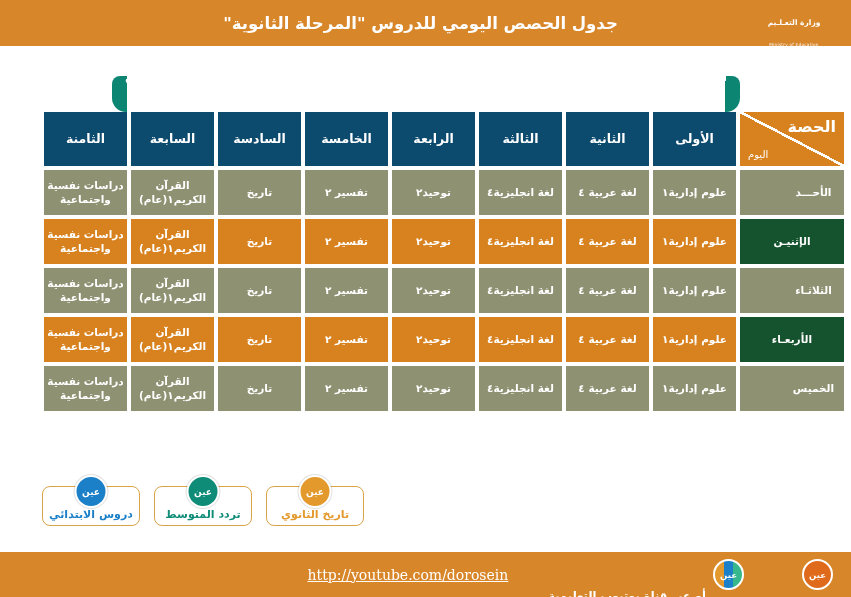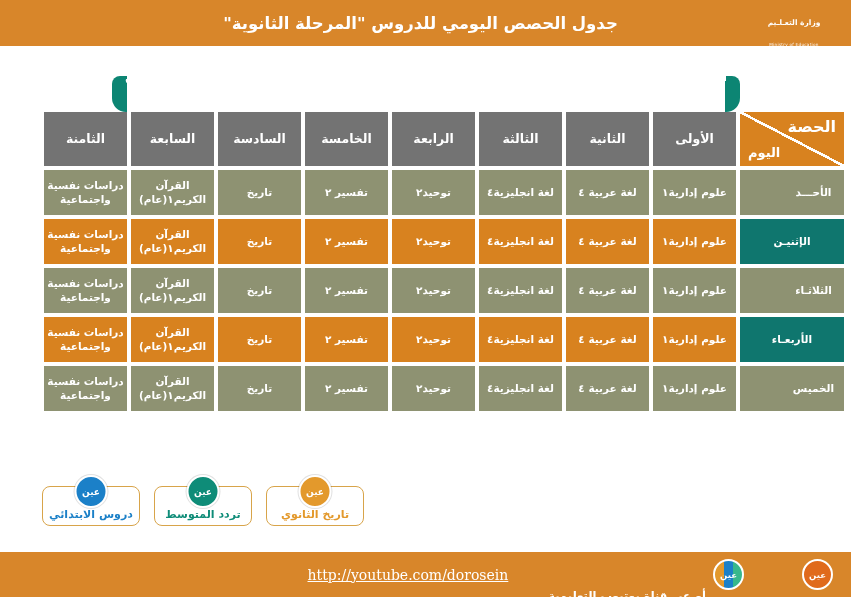--- a/index.html
+++ b/index.html
@@ -125,40 +125,40 @@
     padding: 0;
     text-align: center;
     vertical-align: middle;
     color: #ffffff;
     font-size: 10.5px;
     font-weight: bold;
     line-height: 1.25;
   }
   .schedule thead th {
     height: 54px;
-    background: #737373;
+    background: #0c4a6e;
     font-size: 12.5px;
   }
   .schedule tbody td {
     height: 45px;
   }
   .row-olive td { background: #8E9272; }
   .row-orange td { background: #D8821F; }
 
   
   col.col-day { width: 104px; }
   col.col-p   { width: 83px; }
 
   .day-cell {
     font-size: 15px;
     font-weight: bold;
     letter-spacing: 1px;
   }
   .row-olive .day-cell { background: #8E9272; padding-left: 43px; }
-  .row-orange .day-cell { background: #0f766e; margin-top: 28px; }
+  .row-orange .day-cell { background: #14532d; margin-top: 28px; }
 
   
   .corner {
     position: relative;
     background: #D8821F !important;
     overflow: hidden;
   }
   .corner .diag {
     position: absolute;
     left: 0; top: 0;
@@ -173,22 +173,22 @@
     position: absolute;
     top: 5px;
     right: 8px;
     font-size: 16px;
     font-weight: bold;
   }
   .corner .lbl-yawm {
     position: absolute;
     bottom: 5px;
     left: 8px;
-    font-size: 13px;
-    font-weight: bold;
+    font-size: 10px;
+    font-weight: normal;
   }
 
   
   .badges {
     position: absolute;
     left: 42px;
     top: 486px;
     display: flex;
     flex-direction: row-reverse;
     gap: 14px;

